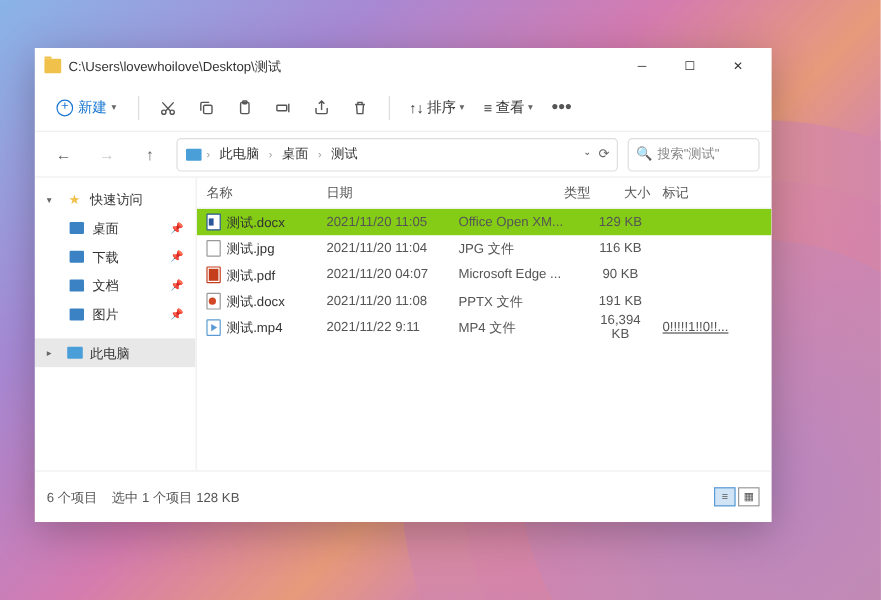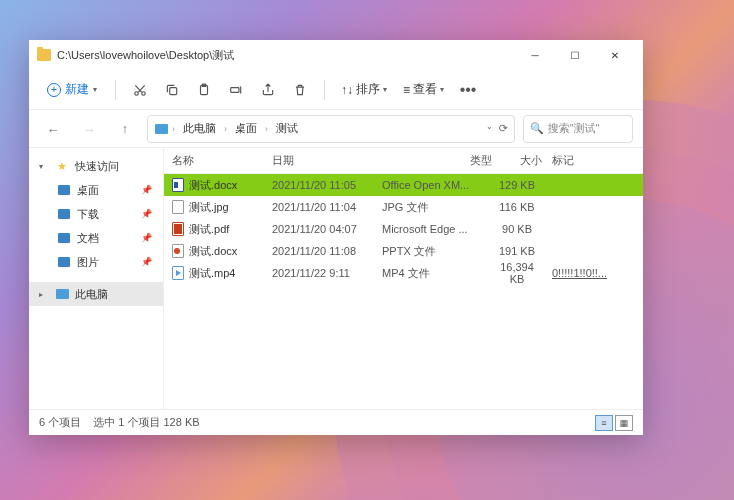--- a/index.html
+++ b/index.html
@@ -67,21 +67,21 @@
 .fico { width: 12px; height: 14px; border: 1px solid #999; border-radius: 1px; background: #fff; position: relative; flex-shrink: 0; }
 .fico.docx { border-color: #2b579a; }
 .fico.docx::after { content: ""; position: absolute; left: 1px; top: 3px; width: 4px; height: 6px; background: #2b579a; }
 .fico.pdf { border-color: #c43e1c; }
 .fico.pdf::after { content: ""; position: absolute; left: 1px; top: 1px; right: 1px; bottom: 1px; background: #c43e1c; }
 .fico.pptx::after { content: ""; position: absolute; left: 1px; top: 3px; width: 6px; height: 6px; background: #d24726; border-radius: 50%; }
 .fico.xlsx::after { content: ""; position: absolute; left: 2px; top: 5px; width: 6px; height: 1px; background: #217346; box-shadow: 0 -3px #217346, 0 3px #217346; }
 .fico.mp4 { border-color: #5b9bd5; }
 .fico.mp4::after { content: ""; position: absolute; left: 3px; top: 3px; border-left: 5px solid #5b9bd5; border-top: 3px solid transparent; border-bottom: 3px solid transparent; }
 
-.statusbar { height: 26px; border-top: 1px solid #eee; display: flex; align-items: center; padding: 0 10px; font-size: 11px; color: #555; gap: 12px; }
+.statusbar { height: 43px; border-top: 1px solid #eee; display: flex; align-items: center; padding: 0 10px; font-size: 11px; color: #555; gap: 12px; }
 .statusbar .views { margin-left: auto; display: flex; gap: 2px; }
 .view-btn { width: 18px; height: 16px; border: 1px solid #999; display: flex; align-items: center; justify-content: center; font-size: 9px; cursor: pointer; }
 .view-btn.active { background: #d0e4f5; border-color: #5b9bd5; }
 </style>
 </head>
 <body>
 
 <div class="desktop-bg">
   <div class="wave wave1"></div>
     <div class="wave wave2"></div>

